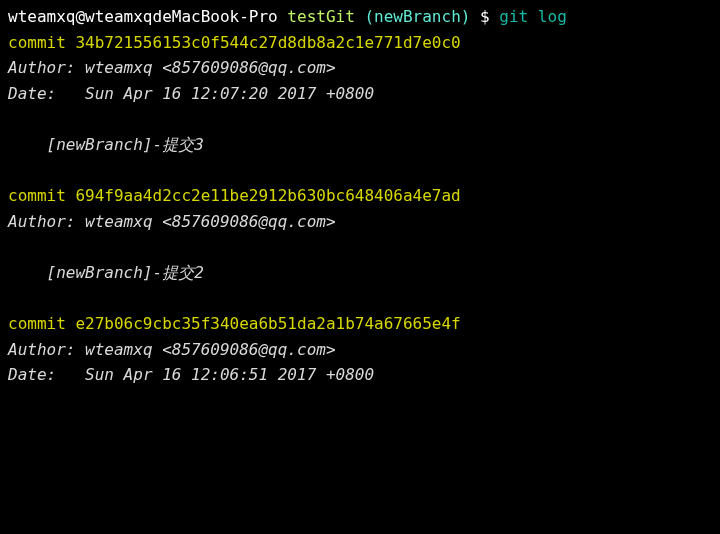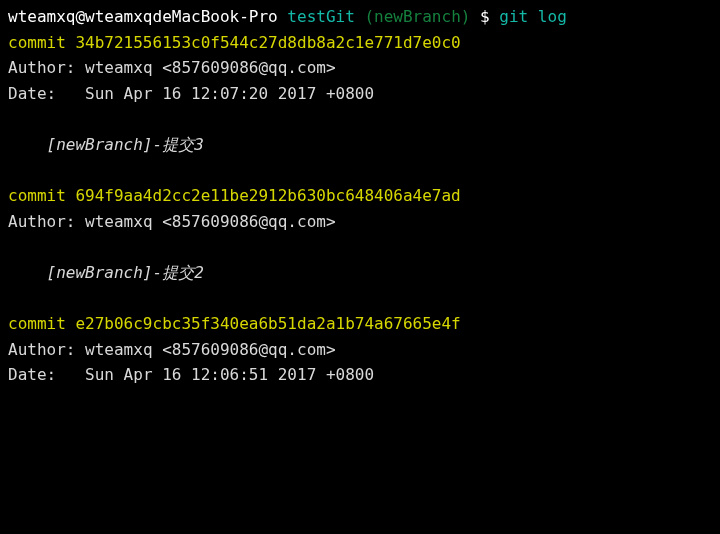--- a/index.html
+++ b/index.html
@@ -18,38 +18,39 @@
       height: 534px;
       overflow: hidden;
     }
     .prompt-line {
       white-space: pre;
     }
     .user-host {
       color: #fff;
     }
     .dir-name {
-      color: #14b8a6;
+      color: #bef264;
     }
     .branch-name {
-      color: #15803d;
+      color: #5eead4;
     }
     .dollar {
       color: #fff;
     }
     .command {
       color: #14b8a6;
     }
     .commit-line {
       color: #d7d700;
       white-space: pre;
     }
     .author-line, .date-line {
       color: #d9d9d9;
       white-space: pre;
+      font-style: italic;
     }
     .message-line {
       color: #d9d9d9;
       white-space: pre;
       font-style: italic;
     }
     .blank-line {
       height: 1.6em;
     }
   </style>

